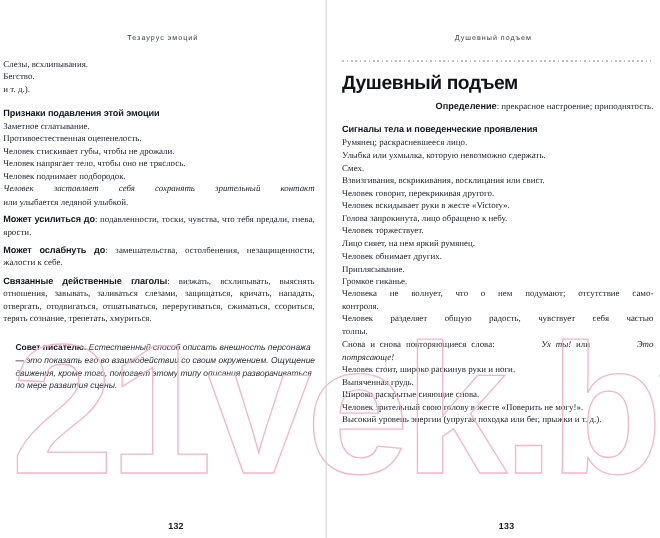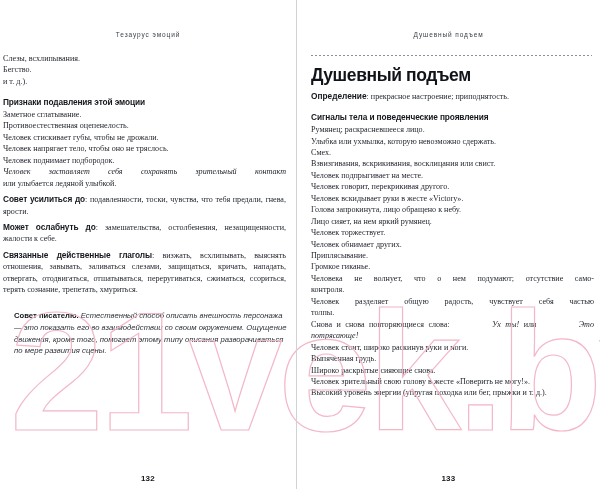--- a/index.html
+++ b/index.html
@@ -142,40 +142,42 @@
     letter-spacing: -0.4px;
     color: #101318;
     margin: 9px 0 5px 14px;
   }
   .def {
     margin: 0 6px 0 14px;
     font-family: "Liberation Serif", serif;
     font-size: 8.1px;
     line-height: 11.45px;
     color: #1d2128;
+    text-align: right;
   }
   .def .lbl {
     font-family: "Liberation Sans", sans-serif;
     font-weight: bold;
     font-size: 8.3px;
     color: #14171c;
   }
   #page-right .sec-head { margin-left: 14px; }
 
   .folio {
     position: absolute;
     bottom: 18px;
     width: 100%;
     text-align: center;
     font-family: "Liberation Sans", sans-serif;
     font-weight: bold;
     font-size: 8px;
     letter-spacing: 0.3px;
     color: #14171c;
     z-index: 7;
+    padding-left: 12px;
   }
 </style>
 </head>
 <body>
 
 <div id="spread">
 
   <div id="watermark">
     <div class="wm-text">21vek.by</div>
   </div>
@@ -198,21 +200,21 @@
       <p class="line">Заметное сглатывание.</p>
       <p class="line">Противоестественная оцепенелость.</p>
       <p class="line">Человек стискивает губы, чтобы не дрожали.</p>
       <p class="line">Человек напрягает тело, чтобы оно не тряслось.</p>
       <p class="line">Человек поднимает подбородок.</p>
       <p class="line" style="text-align:justify;text-align-last:justify;font-style:italic;">Человек заставляет себя сохранять зрительный контакт</p>
       <p class="line">или улыбается ледяной улыбкой.</p>
 
       <div class="gap"></div>
 
-      <p class="para"><span class="lbl">Совет усилиться до</span><span>: подавленности, тоски, чувства, что тебя предали, гнева, ярости.</span></p>
+      <p class="para"><span class="lbl">Может усилиться до</span><span>: подавленности, тоски, чувства, что тебя предали, гнева, ярости.</span></p>
 
       <div class="gap"></div>
 
       <p class="para"><span class="lbl">Может ослабнуть до</span><span>: замешательства, остолбенения, незащищенности, жалости к себе.</span></p>
 
       <div class="gap"></div>
 
       <p class="para"><span class="lbl">Связанные действенные глаголы</span><span>: визжать, всхлипывать, выяснять отношения, завывать, заливаться слезами, защищаться, кричать, нападать, отвергать, отодвигаться, отшатываться, переругиваться, сжиматься, ссориться, терять сознание, трепетать, хмуриться.</span></p>
 
     </div>
@@ -234,26 +236,25 @@
 
     <div class="gap"></div>
 
     <h2 class="sec-head">Сигналы тела и поведенческие проявления</h2>
 
     <div class="col">
       <p class="line">Румянец; раскрасневшееся лицо.</p>
       <p class="line">Улыбка или ухмылка, которую невозможно сдержать.</p>
       <p class="line">Смех.</p>
       <p class="line">Взвизгивания, вскрикивания, восклицания или свист.</p>
-      <p class="line">Человек подпрыгивает на месте.</p>
       <p class="line">Человек говорит, перекрикивая другого.</p>
       <p class="line">Человек вскидывает руки в жесте «Victory».</p>
       <p class="line">Голова запрокинута, лицо обращено к небу.</p>
+      <p class="line">Человек торжествует.</p>
       <p class="line">Лицо сияет, на нем яркий румянец.</p>
-      <p class="line">Человек торжествует.</p>
       <p class="line">Человек обнимает других.</p>
       <p class="line">Приплясывание.</p>
       <p class="line">Громкое гиканье.</p>
       <p class="line" style="text-align-last:justify;">Человека не волнует, что о нем подумают; отсутствие само-</p>
       <p class="line">контроля.</p>
       <p class="line" style="text-align-last:justify;">Человек разделяет общую радость, чувствует себя частью</p>
       <p class="line">толпы.</p>
 
       <p class="line"><span>Снова и снова повторяющиеся слова: </span><em class="it">Ух ты!</em><span> или </span><em class="it">Это потрясающе!</em></p>
 

